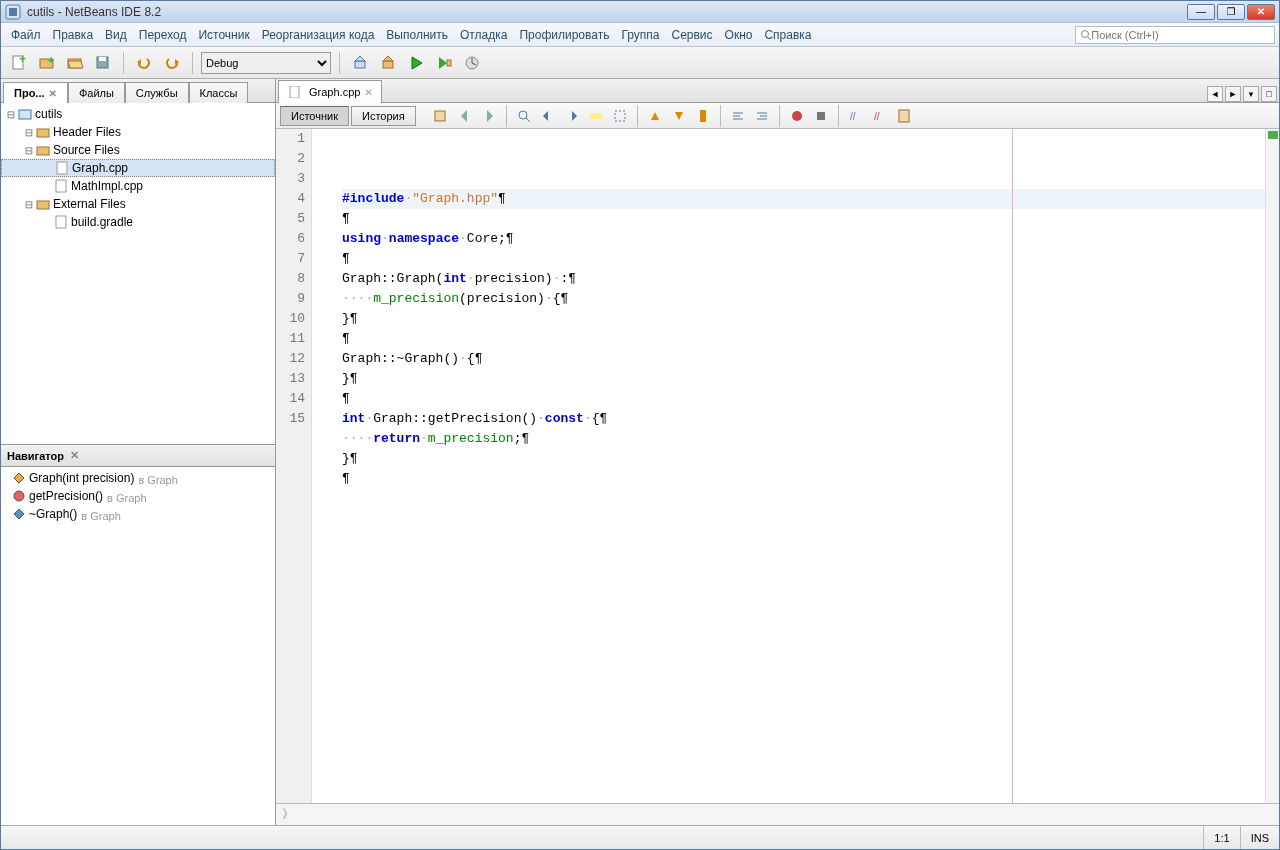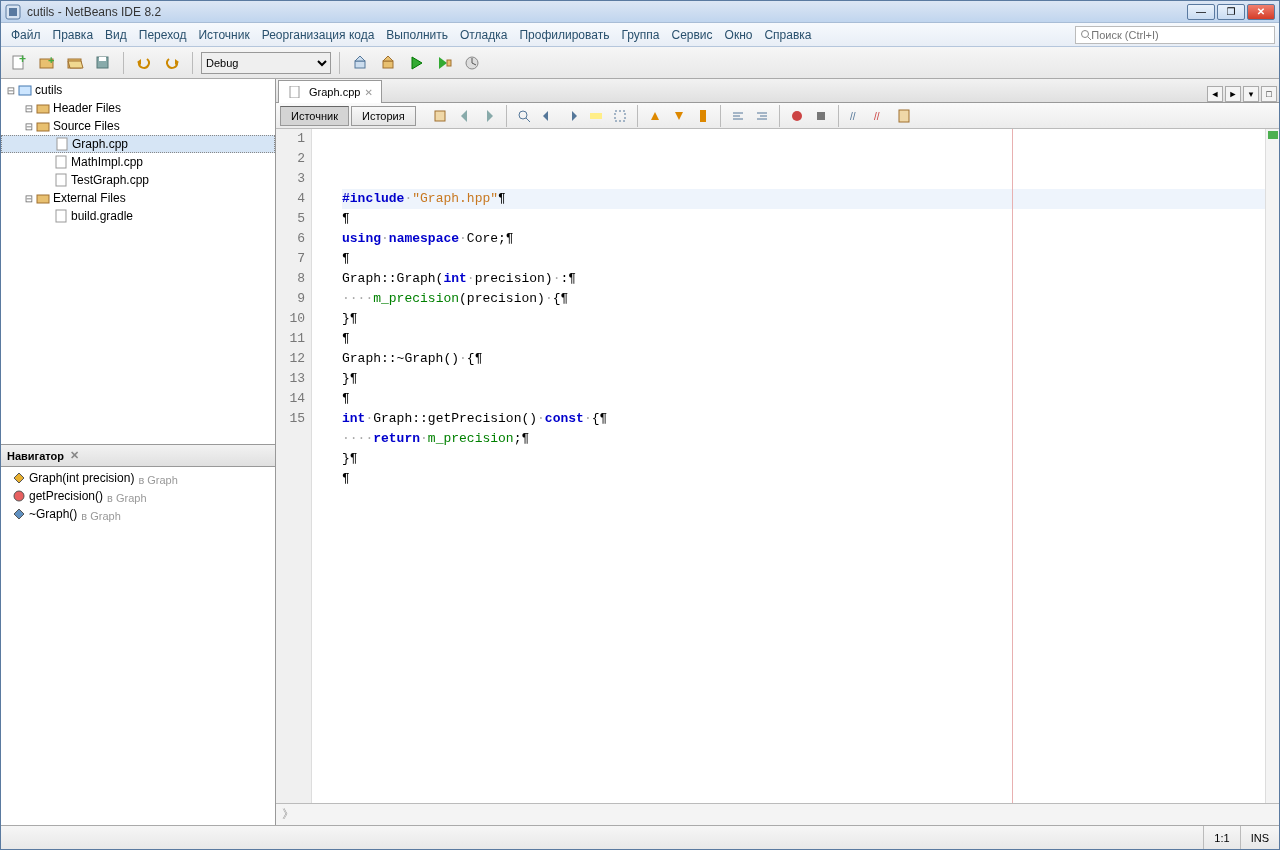--- a/index.html
+++ b/index.html
@@ -180,20 +180,26 @@
           <circle cx="9" cy="9" r="6" fill="#ddd" stroke="#888"></circle>
           <line x1="9" y1="9" x2="9" y2="4" stroke="#555"></line>
           <line x1="9" y1="9" x2="13" y2="11" stroke="#555"></line>
         </svg>
       </div>
   </div>
 
   <div class="main">
     <div class="leftcol">
       <div class="panel top">
+        <div class="tabstrip">
+          <div class="ptab active"><span>Про...</span><span class="x">✕</span></div>
+          <div class="ptab">Файлы</div>
+          <div class="ptab">Службы</div>
+          <div class="ptab">Классы</div>
+        </div>
         <div class="tree">
           <div class="tnode">
               <span class="expander">⊟</span>
               <span class="ticon">
                 <svg width="14" height="14">
                   <rect x="1" y="3" width="12" height="9" fill="#cde6ff" stroke="#4478b0"></rect>
                 </svg>
               </span>
               <span>cutils</span>
             </div>
@@ -227,29 +233,20 @@
               <span>Graph.cpp</span>
             </div>
           <div class="tnode">
               <span class="tindent" style="width:48px"></span>
               <span class="ticon">
                 <svg width="14" height="14">
                   <rect x="2" y="1" width="10" height="12" fill="#fff" stroke="#999"></rect>
                 </svg>
               </span>
               <span>MathImpl.cpp</span>
-            </div>
-          <div class="tnode">
-              <span class="tindent" style="width:48px"></span>
-              <span class="ticon">
-                <svg width="14" height="14">
-                  <rect x="2" y="1" width="10" height="12" fill="#fff" stroke="#999"></rect>
-                </svg>
-              </span>
-              <span>TestGraph.cpp</span>
             </div>
           <div class="tnode">
               <span class="tindent" style="width:18px"></span>
               <span class="expander">⊟</span>
               <span class="ticon">
                 <svg width="14" height="14">
                   <rect x="1" y="4" width="12" height="8" fill="#e8c070" stroke="#a07030"></rect>
                 </svg>
               </span>
               <span>External Files</span>

